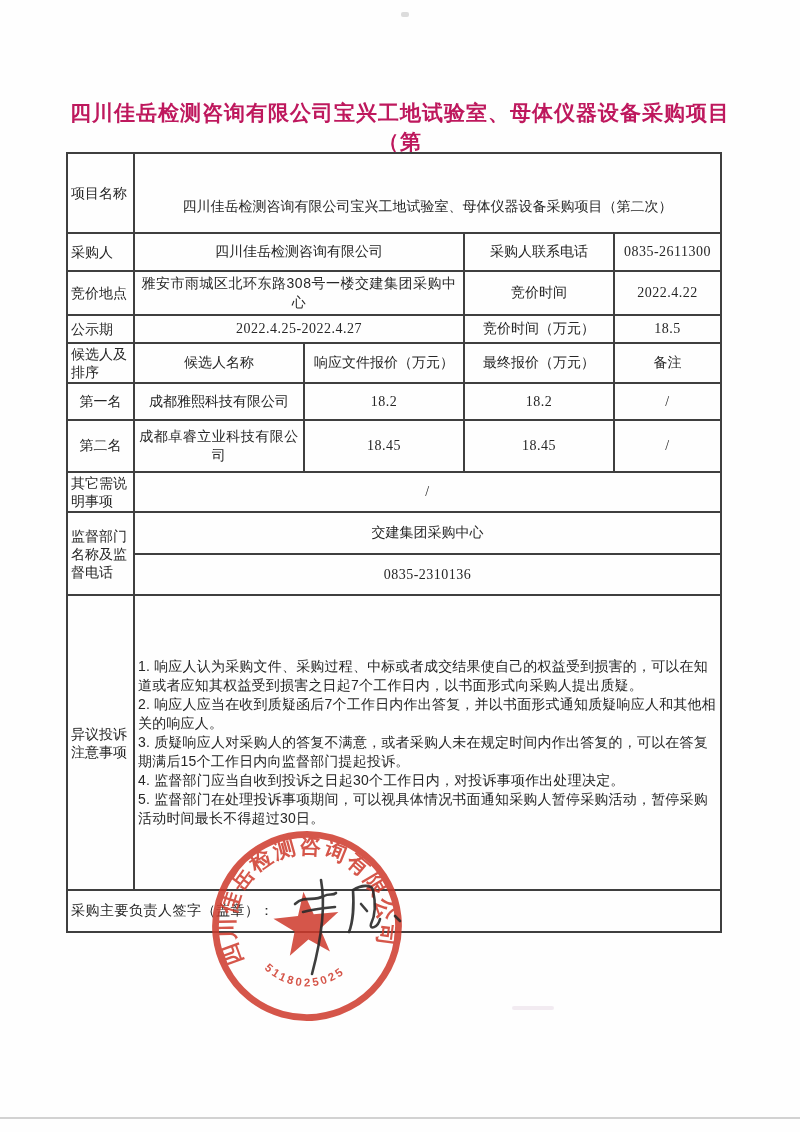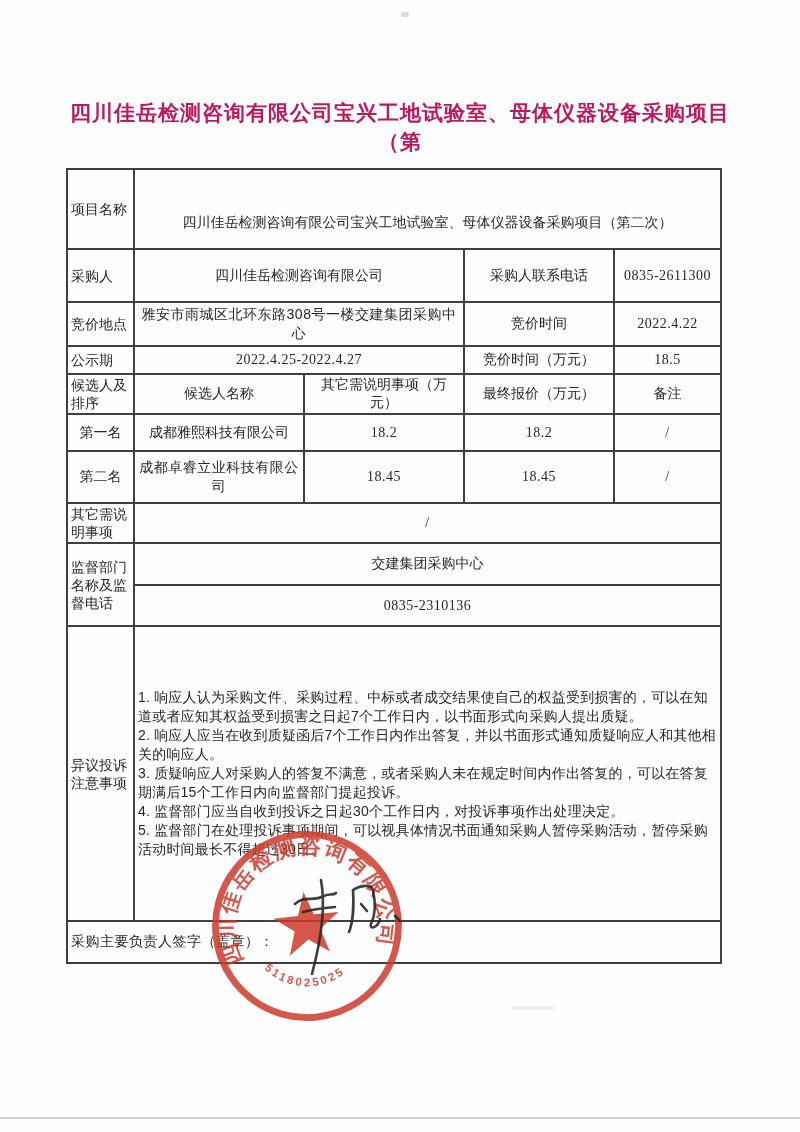--- a/index.html
+++ b/index.html
@@ -6,21 +6,21 @@
   body{
     width:800px;height:1132px;position:relative;background:#ffffff;
     font-family:"Liberation Sans", sans-serif;color:#2e2e2e;overflow:hidden;
   }
   .page{position:absolute;inset:0;background:#fefefe;}
   .doc-title{
     position:absolute;left:55px;top:98px;width:690px;text-align:center;
     font-size:21px;font-weight:700;color:#be185d;line-height:29px;letter-spacing:1px;
   }
   table.doc-table{
-    position:absolute;left:66px;top:168px;width:654px;
+    position:absolute;left:66px;top:152px;width:654px;
     border-collapse:collapse;table-layout:fixed;
   }
   table.doc-table td{
     border:2px solid #3f3f3f;font-size:14px;color:#262626;
     vertical-align:middle;padding:1px 3px;overflow:hidden;
   }
   td.lbl{text-align:left;padding-left:4px;line-height:18px;}
   td.ctr{text-align:center;}
   td.num{text-align:center;font-family:"Liberation Serif", serif;font-size:14.5px;letter-spacing:0.5px;margin-left:26px;}
   td.wrapv{line-height:19px;letter-spacing:0.5px;text-align:center;padding:0 12px;}
@@ -52,21 +52,21 @@
       <col style="width:150px">
         <col style="width:107px">
     </colgroup>
 
     <tbody>
         <tr style="height:80px">
       <td class="lbl">项目名称</td>
       <td class="ctr" colspan="4" style="padding-top:28px">四川佳岳检测咨询有限公司宝兴工地试验室、母体仪器设备采购项目（第二次）</td>
     </tr>
 
-    <tr style="height:53px">
+    <tr style="height:38px">
       <td class="lbl">采购人</td>
       <td class="ctr" colspan="2">四川佳岳检测咨询有限公司</td>
       <td class="ctr">采购人联系电话</td>
       <td class="num">0835-2611300</td>
     </tr>
 
     <tr style="height:44px">
       <td class="lbl">竞价地点</td>
       <td class="wrapv" colspan="2">雅安市雨城区北环东路308号一楼交建集团采购中心</td>
       <td class="ctr">竞价时间</td>
@@ -76,21 +76,21 @@
     <tr style="height:28px">
       <td class="lbl">公示期</td>
       <td class="num" colspan="2">2022.4.25-2022.4.27</td>
       <td class="ctr">竞价时间（万元）</td>
       <td class="num">18.5</td>
     </tr>
 
     <tr style="height:35px">
       <td class="lbl">候选人及排序</td>
       <td class="ctr">候选人名称</td>
-      <td class="ctr">其它需说明事项（万元）</td>
+      <td class="ctr">响应文件报价（万元）</td>
       <td class="ctr">最终报价（万元）</td>
       <td class="ctr">备注</td>
     </tr>
 
     <tr style="height:37px">
       <td class="ctr">第一名</td>
       <td class="ctr">成都雅熙科技有限公司</td>
       <td class="num">18.2</td>
       <td class="num">18.2</td>
       <td class="num">/</td>

